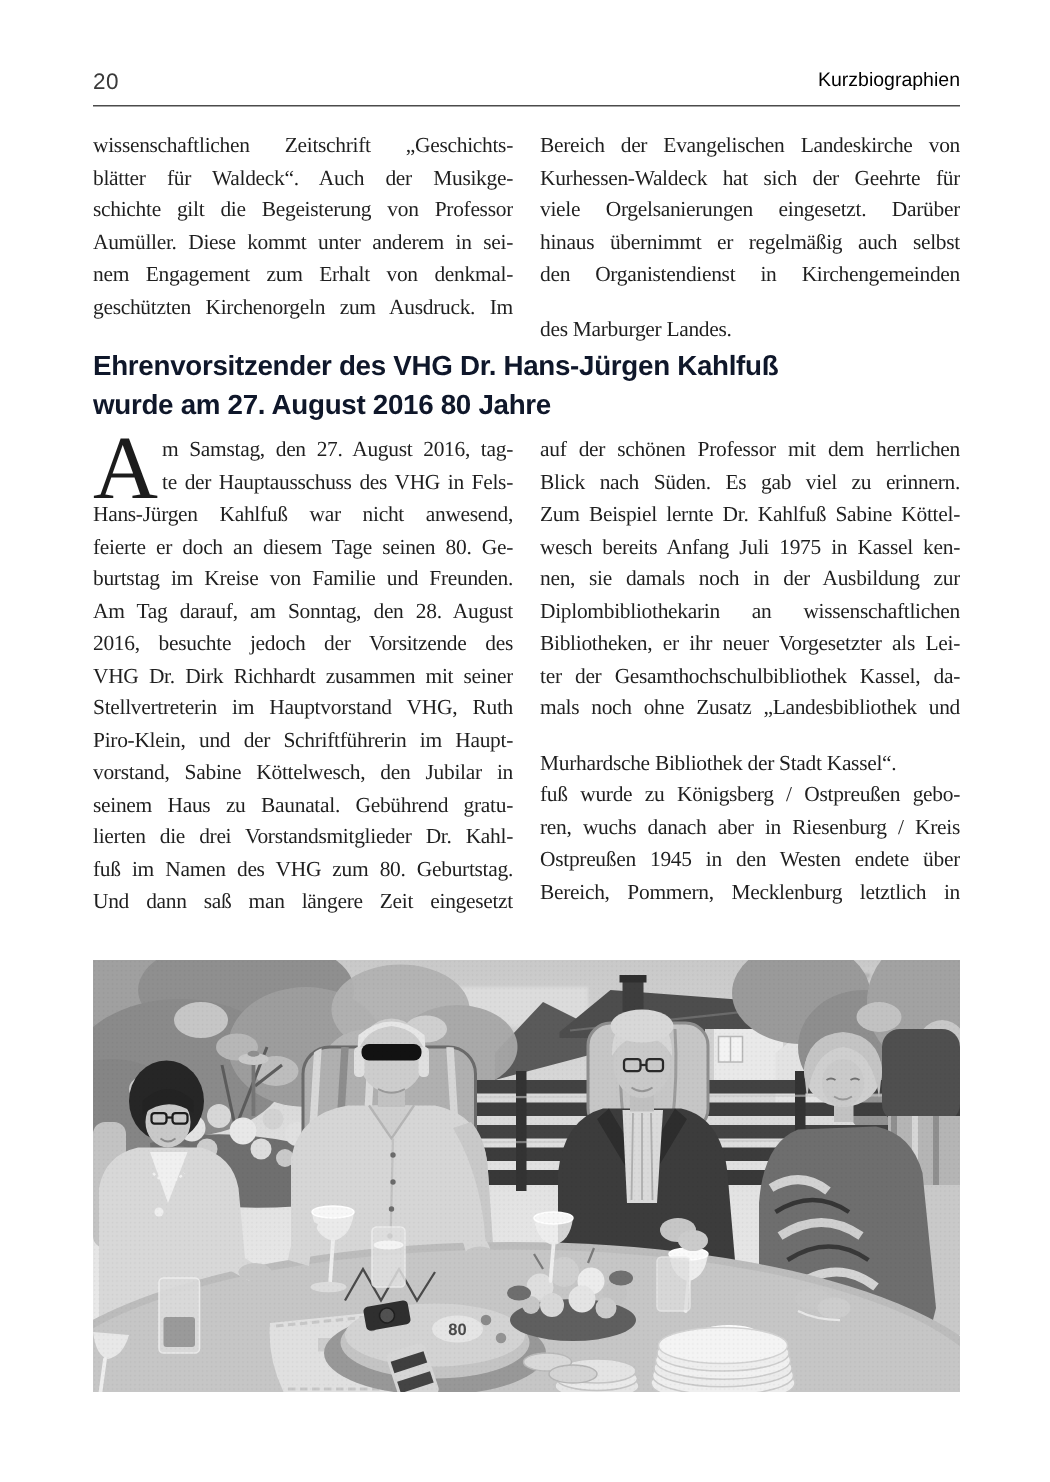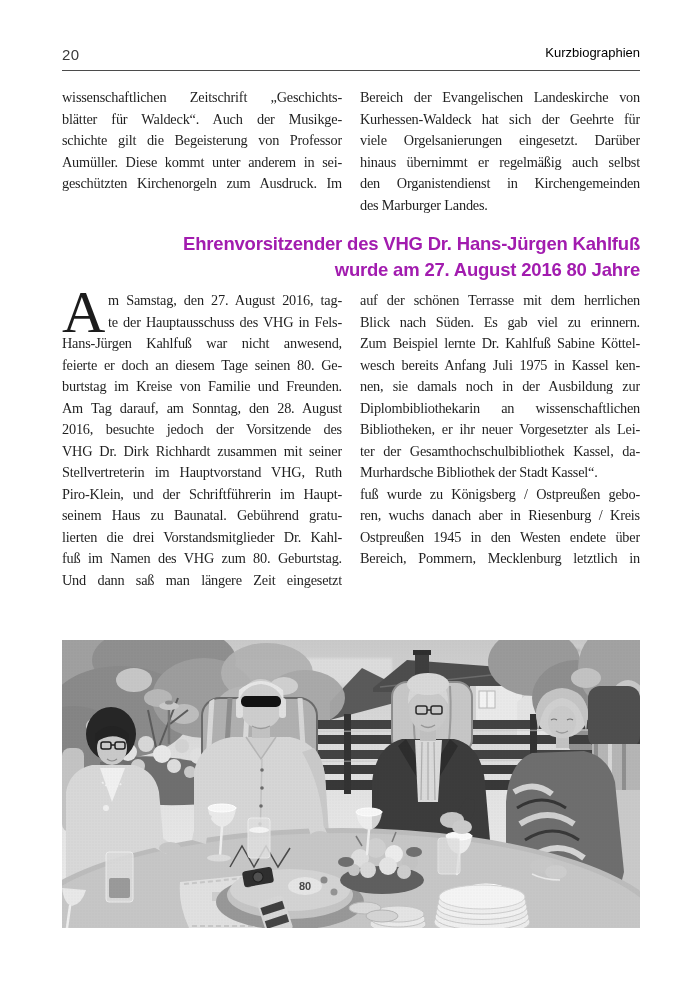--- a/index.html
+++ b/index.html
@@ -13,28 +13,28 @@
   .pagenum{position:absolute;left:0;top:4px;font-size:15px;letter-spacing:.4px;}
   .headtitle{display:block;text-align:right;font-size:13px;padding-top:3px;color:#000000;}
   .rule{position:absolute;left:62px;top:70px;width:578px;height:0;border-top:1.3px solid #4b4b4b;}
 
   
   .cols{position:absolute;left:62px;width:578px;display:flex;gap:18px;}
   .article1{top:87px;}
   .article2{top:290px;}
   .col{width:280px;font-size:14.3px;line-height:21.5px;letter-spacing:-0.2px;}
   .line{height:21.5px;text-align:justify;text-align-last:justify;overflow:hidden;}
-  .line.noj{text-align-last:left;}
+  .line.noj{text-align-last:left;margin-top:15px;}
   .line.ind{text-indent:13px;}
   .line.dc{padding-left:46px;}
 
   
-  .heading{position:absolute;left:62px;top:231px;width:578px;margin:0;text-align:right;
+  .heading{position:absolute;left:62px;top:231px;width:578px;margin:0;text-align:left;
            font-family:"Liberation Sans",sans-serif;font-weight:700;font-size:18.5px;
-           line-height:26px;color:#a21caf;letter-spacing:-0.2px;}
+           line-height:26px;color:#0f172a;letter-spacing:-0.2px;}
   .hline{display:block;}
 
   
   .withdrop{position:relative;}
   .dropcap{position:absolute;left:0;top:0;font-size:60px;line-height:44px;
            font-family:"Liberation Serif",serif;color:#1c1c1c;}
 
   
   .photo{position:absolute;left:62px;top:640px;width:578px;height:288px;display:block;background:#dedede;}
 </style>
@@ -48,20 +48,21 @@
     <span class="headtitle">Kurzbiographien</span>
   </div>
   <div class="rule"></div>
 
   <div class="cols article1">
     <div class="col">
         <div class="line">wissenschaftlichen Zeitschrift „Geschichts-</div>
         <div class="line">blätter für Waldeck“. Auch der Musikge-</div>
         <div class="line">schichte gilt die Begeisterung von Professor</div>
         <div class="line">Aumüller. Diese kommt unter anderem in sei-</div>
+        <div class="line">nem Engagement zum Erhalt von denkmal-</div>
         <div class="line">geschützten Kirchenorgeln zum Ausdruck. Im</div>
       </div>
     <div class="col">
         <div class="line">Bereich der Evangelischen Landeskirche von</div>
         <div class="line">Kurhessen-Waldeck hat sich der Geehrte für</div>
         <div class="line">viele Orgelsanierungen eingesetzt. Darüber</div>
         <div class="line">hinaus übernimmt er regelmäßig auch selbst</div>
         <div class="line">den Organistendienst in Kirchengemeinden</div>
         <div class="line noj">des Marburger Landes.</div>
       </div>
@@ -79,35 +80,37 @@
           <div class="line dc">m Samstag, den 27. August 2016, tag-</div>
           <div class="line dc">te der Hauptausschuss des VHG in Fels-</div>
           <div class="line">Hans-Jürgen Kahlfuß war nicht anwesend,</div>
           <div class="line">feierte er doch an diesem Tage seinen 80. Ge-</div>
           <div class="line">burtstag im Kreise von Familie und Freunden.</div>
           <div class="line">Am Tag darauf, am Sonntag, den 28. August</div>
           <div class="line">2016, besuchte jedoch der Vorsitzende des</div>
           <div class="line">VHG Dr. Dirk Richhardt zusammen mit seiner</div>
           <div class="line">Stellvertreterin im Hauptvorstand VHG, Ruth</div>
           <div class="line">Piro-Klein, und der Schriftführerin im Haupt-</div>
+          <div class="line">vorstand, Sabine Köttelwesch, den Jubilar in</div>
           <div class="line">seinem Haus zu Baunatal. Gebührend gratu-</div>
           <div class="line">lierten die drei Vorstandsmitglieder Dr. Kahl-</div>
           <div class="line">fuß im Namen des VHG zum 80. Geburtstag.</div>
           <div class="line">Und dann saß man längere Zeit eingesetzt</div>
         </div>
     </div>
     <div class="col">
-        <div class="line">auf der schönen Terrasse mit dem herrlichen</div>
+        <div class="line">auf der schönen Professor mit dem herrlichen</div>
         <div class="line">Blick nach Süden. Es gab viel zu erinnern.</div>
         <div class="line">Zum Beispiel lernte Dr. Kahlfuß Sabine Köttel-</div>
         <div class="line">wesch bereits Anfang Juli 1975 in Kassel ken-</div>
         <div class="line">nen, sie damals noch in der Ausbildung zur</div>
         <div class="line">Diplombibliothekarin an wissenschaftlichen</div>
         <div class="line">Bibliotheken, er ihr neuer Vorgesetzter als Lei-</div>
         <div class="line">ter der Gesamthochschulbibliothek Kassel, da-</div>
+        <div class="line">mals noch ohne Zusatz „Landesbibliothek und</div>
         <div class="line noj">Murhardsche Bibliothek der Stadt Kassel“.</div>
         <div class="line">fuß wurde zu Königsberg / Ostpreußen gebo-</div>
         <div class="line">ren, wuchs danach aber in Riesenburg / Kreis</div>
         <div class="line">Ostpreußen 1945 in den Westen endete über</div>
         <div class="line">Bereich, Pommern, Mecklenburg letztlich in</div>
       </div>
   </div>
 
   <svg class="photo" viewBox="0 0 578 288" preserveAspectRatio="none" xmlns="http://www.w3.org/2000/svg">
     <defs>

